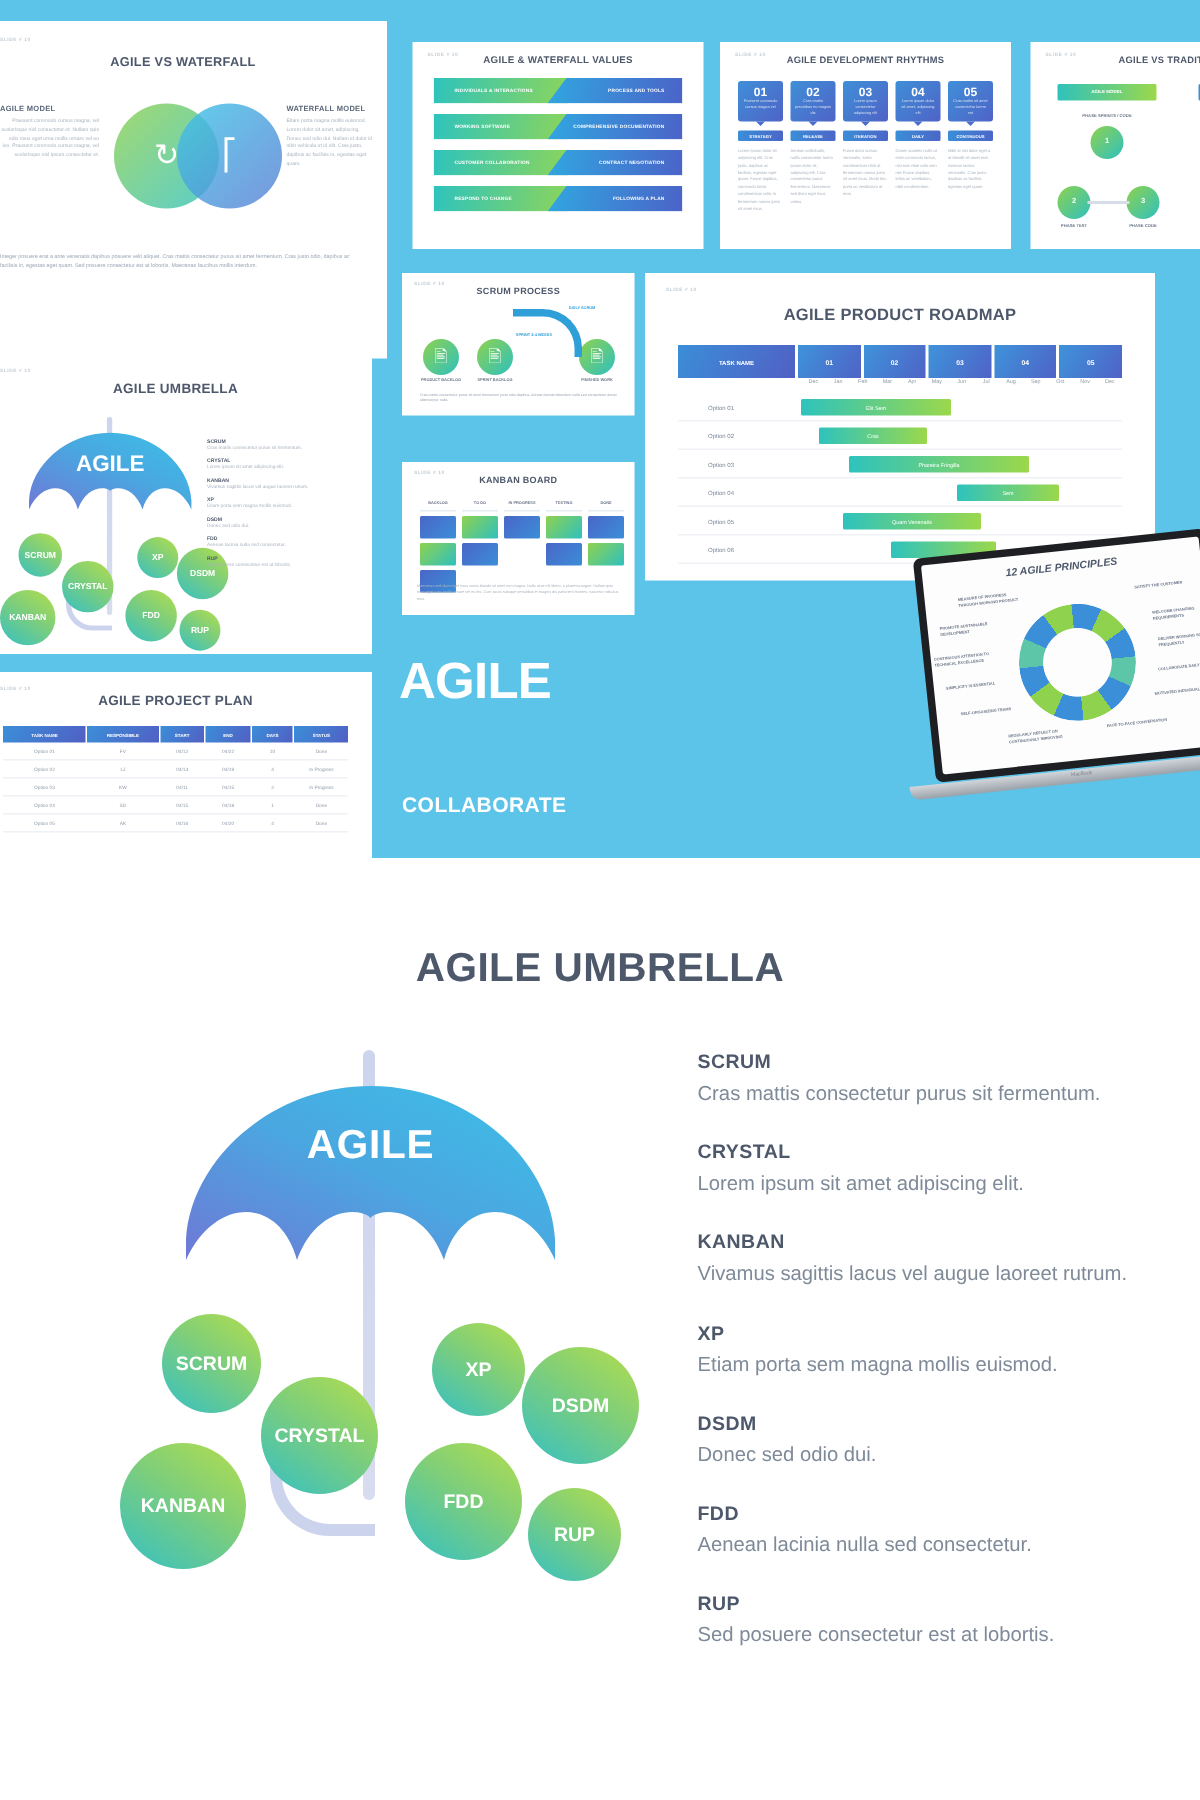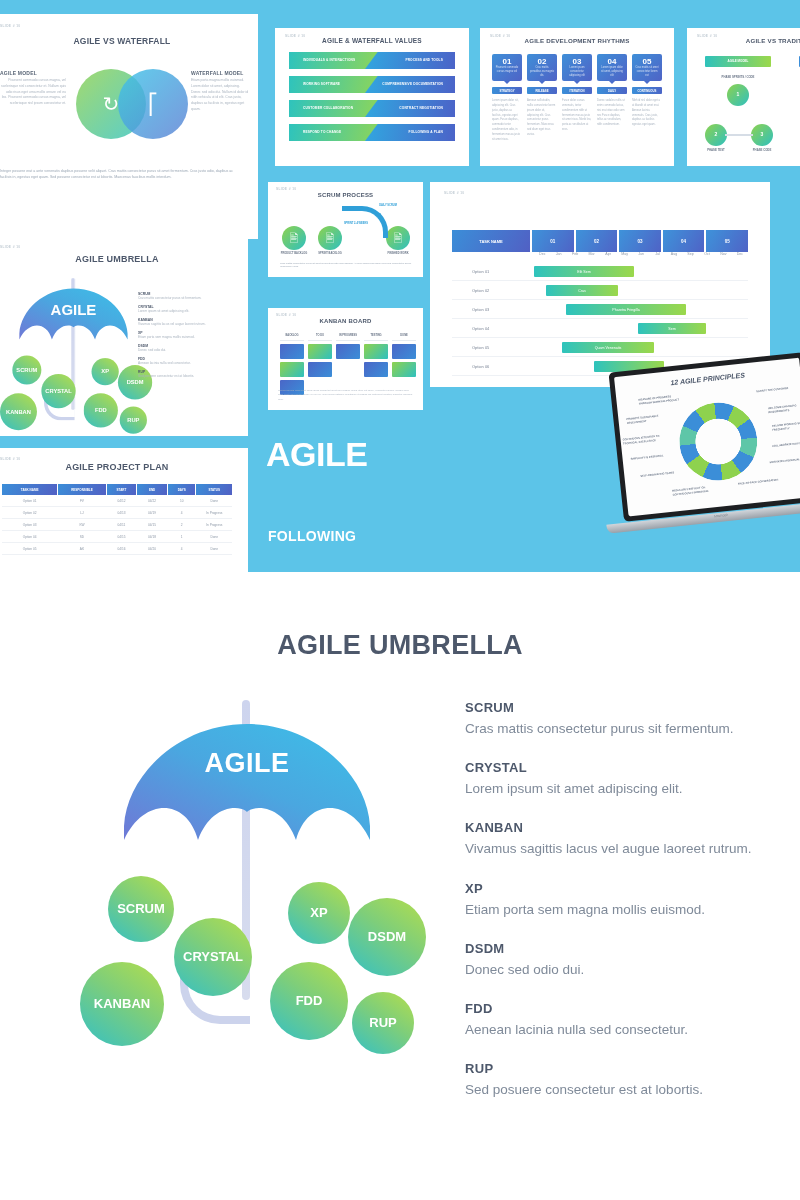--- a/index.html
+++ b/index.html
@@ -392,20 +392,21 @@
           <div class="kcolhead">DONE</div>
           <div class="kcard kc-a"></div>
           <div class="kcard kc-b"></div>
         </div>
       </div>
     <div class="foot">Maecenas sed diam eget risus varius blandit sit amet non magna. Nulla vitae elit libero, a pharetra augue. Nullam quis risus eget urna mollis ornare vel eu leo. Cum sociis natoque penatibus et magnis dis parturient montes, nascetur ridiculus mus.</div>
   </div>
 
   <div class="card" id="c7">
     <div class="slidemark" style="left:14px;top:9px;">SLIDE #  10</div>
+    <div class="minititle">AGILE PRODUCT ROADMAP</div>
     <div class="rmhead">
       <div class="tn">TASK NAME</div>
       <div class="ph">01</div>
       <div class="ph">02</div>
       <div class="ph">03</div>
       <div class="ph">04</div>
       <div class="ph">05</div>
     </div>
     <div class="months" id="roadmap-months">
         <span>Dec</span>
@@ -562,21 +563,21 @@
             <div class="w5">4</div>
             <div class="w6">Done</div>
           </div>
         </div>
     </div>
   </div>
 
   <div class="promotitle">
     <div>AGILE</div>
   </div>
-  <div class="promosub">FOLLOWING</div>
+  <div class="promosub">COLLABORATE</div>
 
   <div class="laptop">
     <div class="lapscreen">
       <div class="lapinner">
         <div class="laptitle">12 AGILE PRINCIPLES</div>
         <div class="donut"></div>
         <div id="principle-labels">
             <div class="plab" style="left: 140px; top: 28px;">SATISFY THE CUSTOMER</div>
             <div class="plab" style="left: 150px; top: 46px;">WELCOME CHANGING REQUIREMENTS</div>
             <div class="plab" style="left: 152px; top: 64px;">DELIVER WORKING SOFTWARE FREQUENTLY</div>

